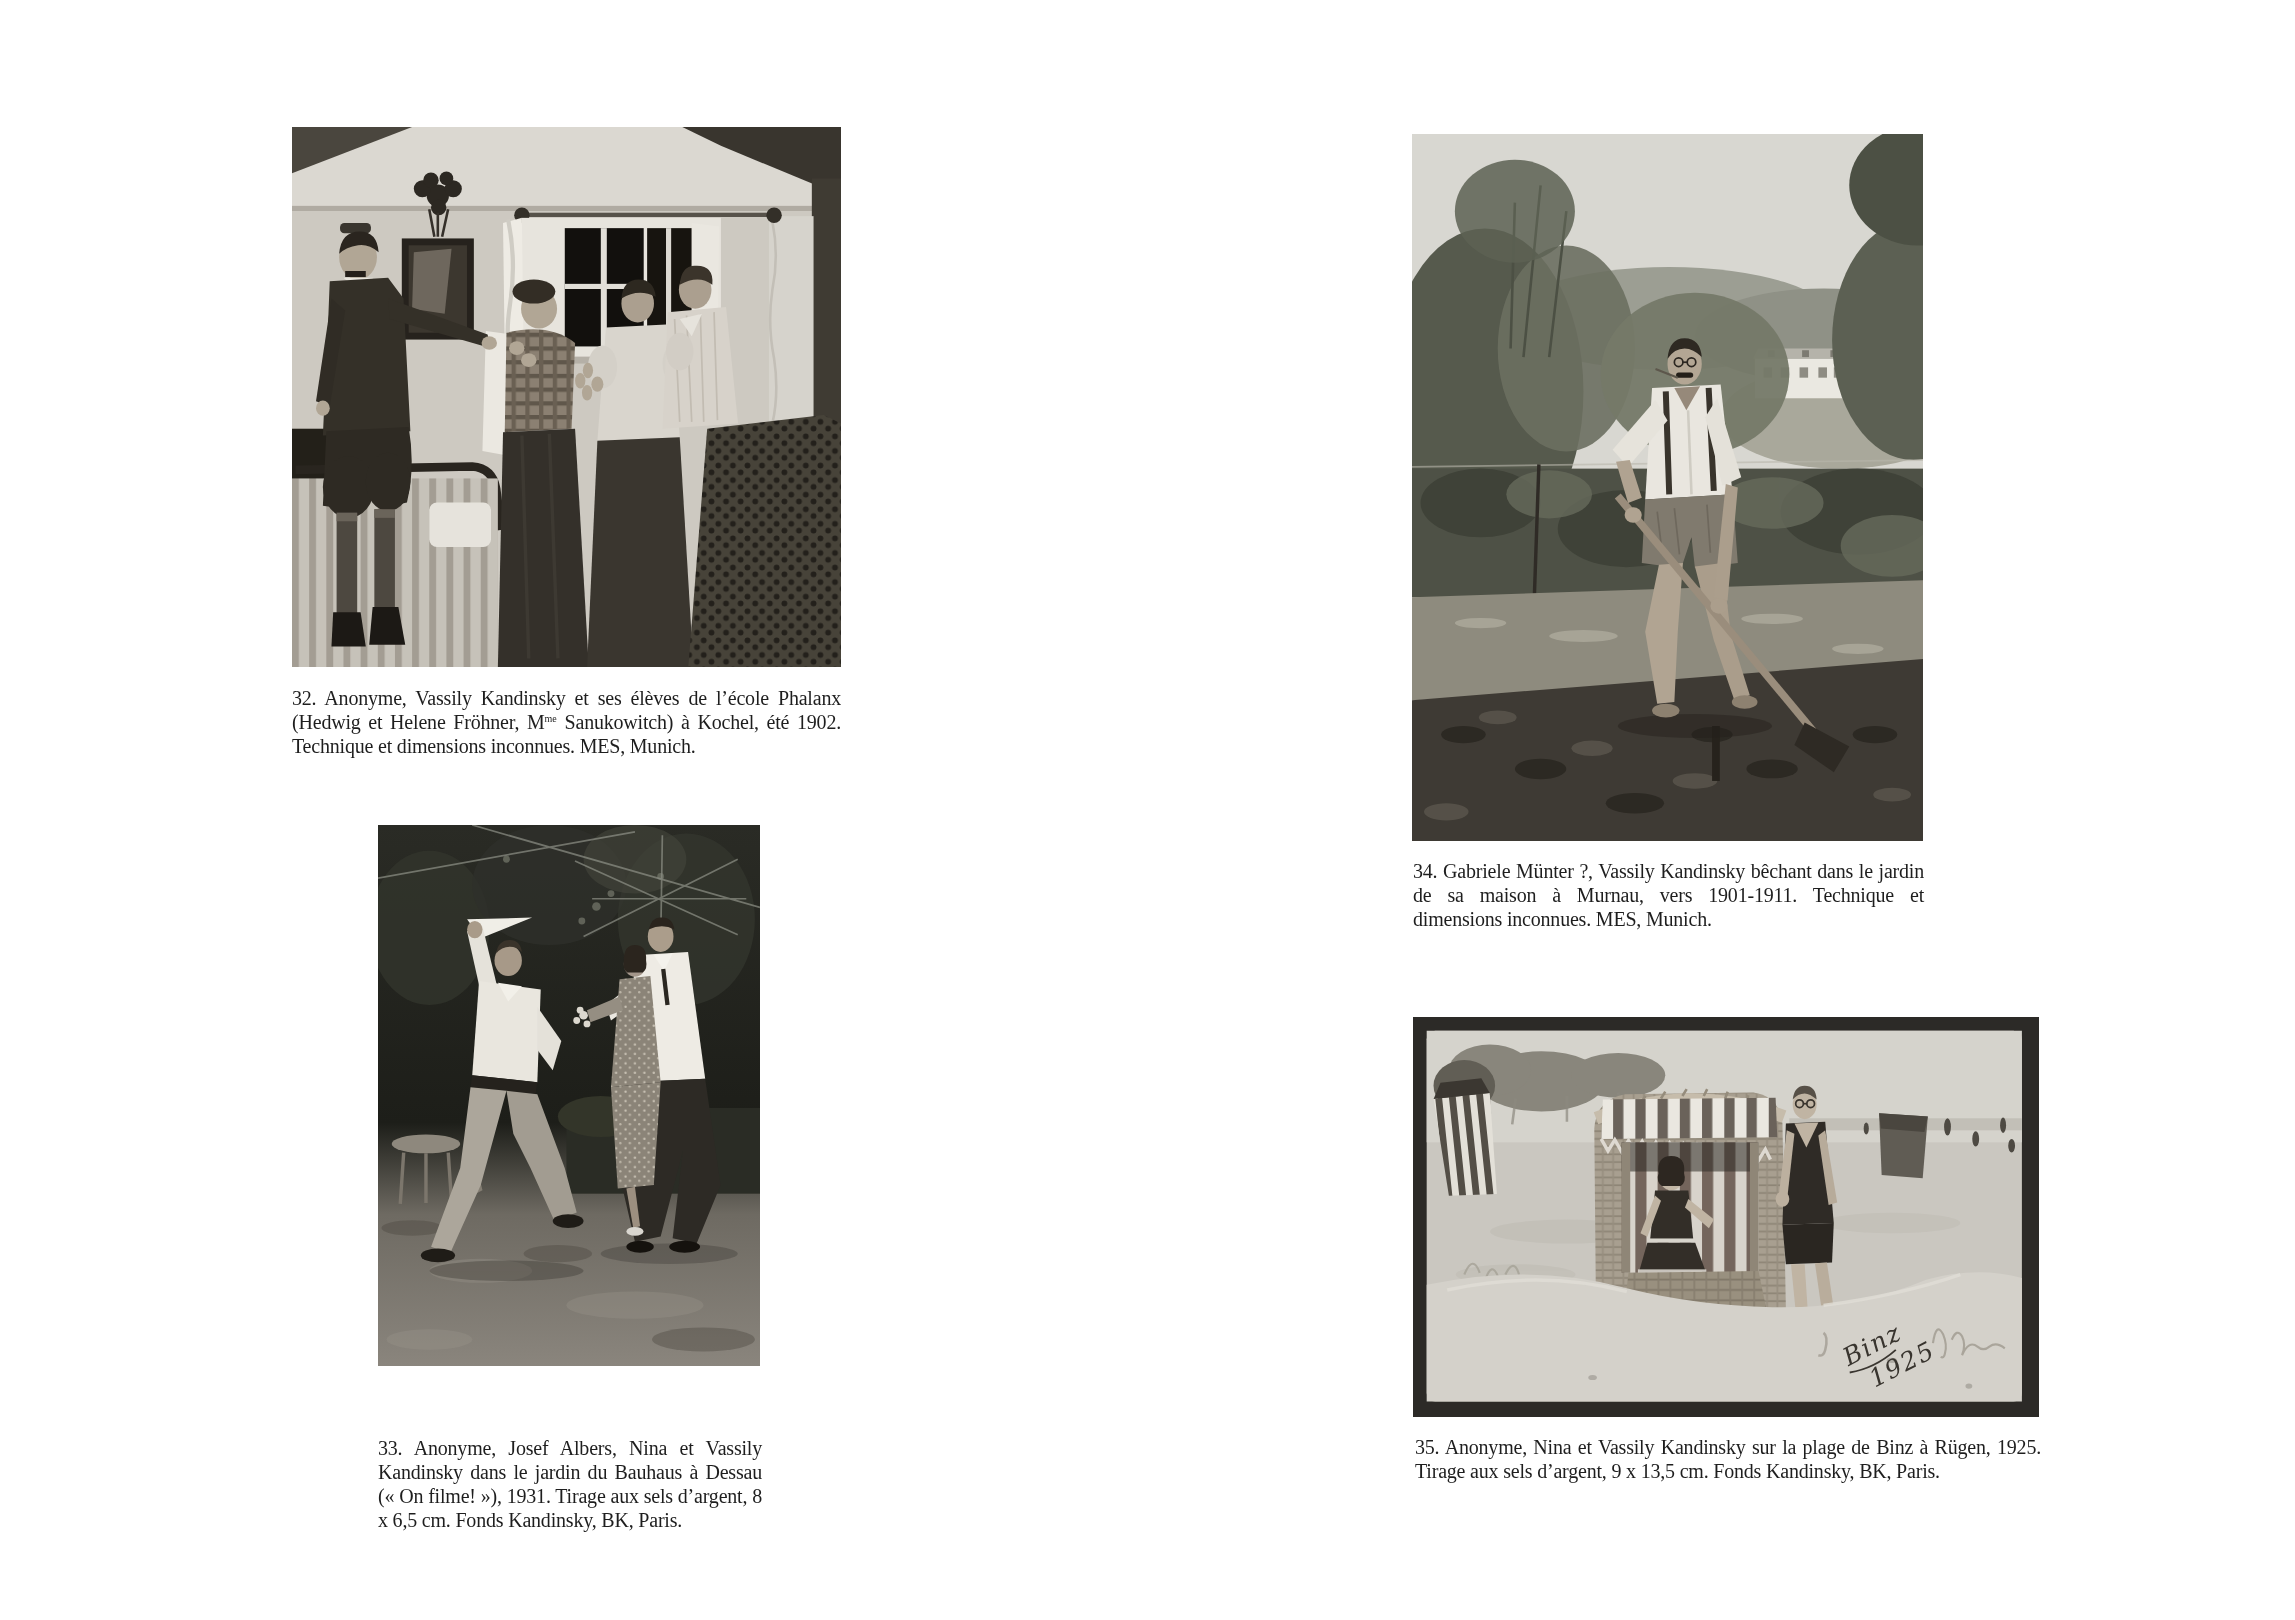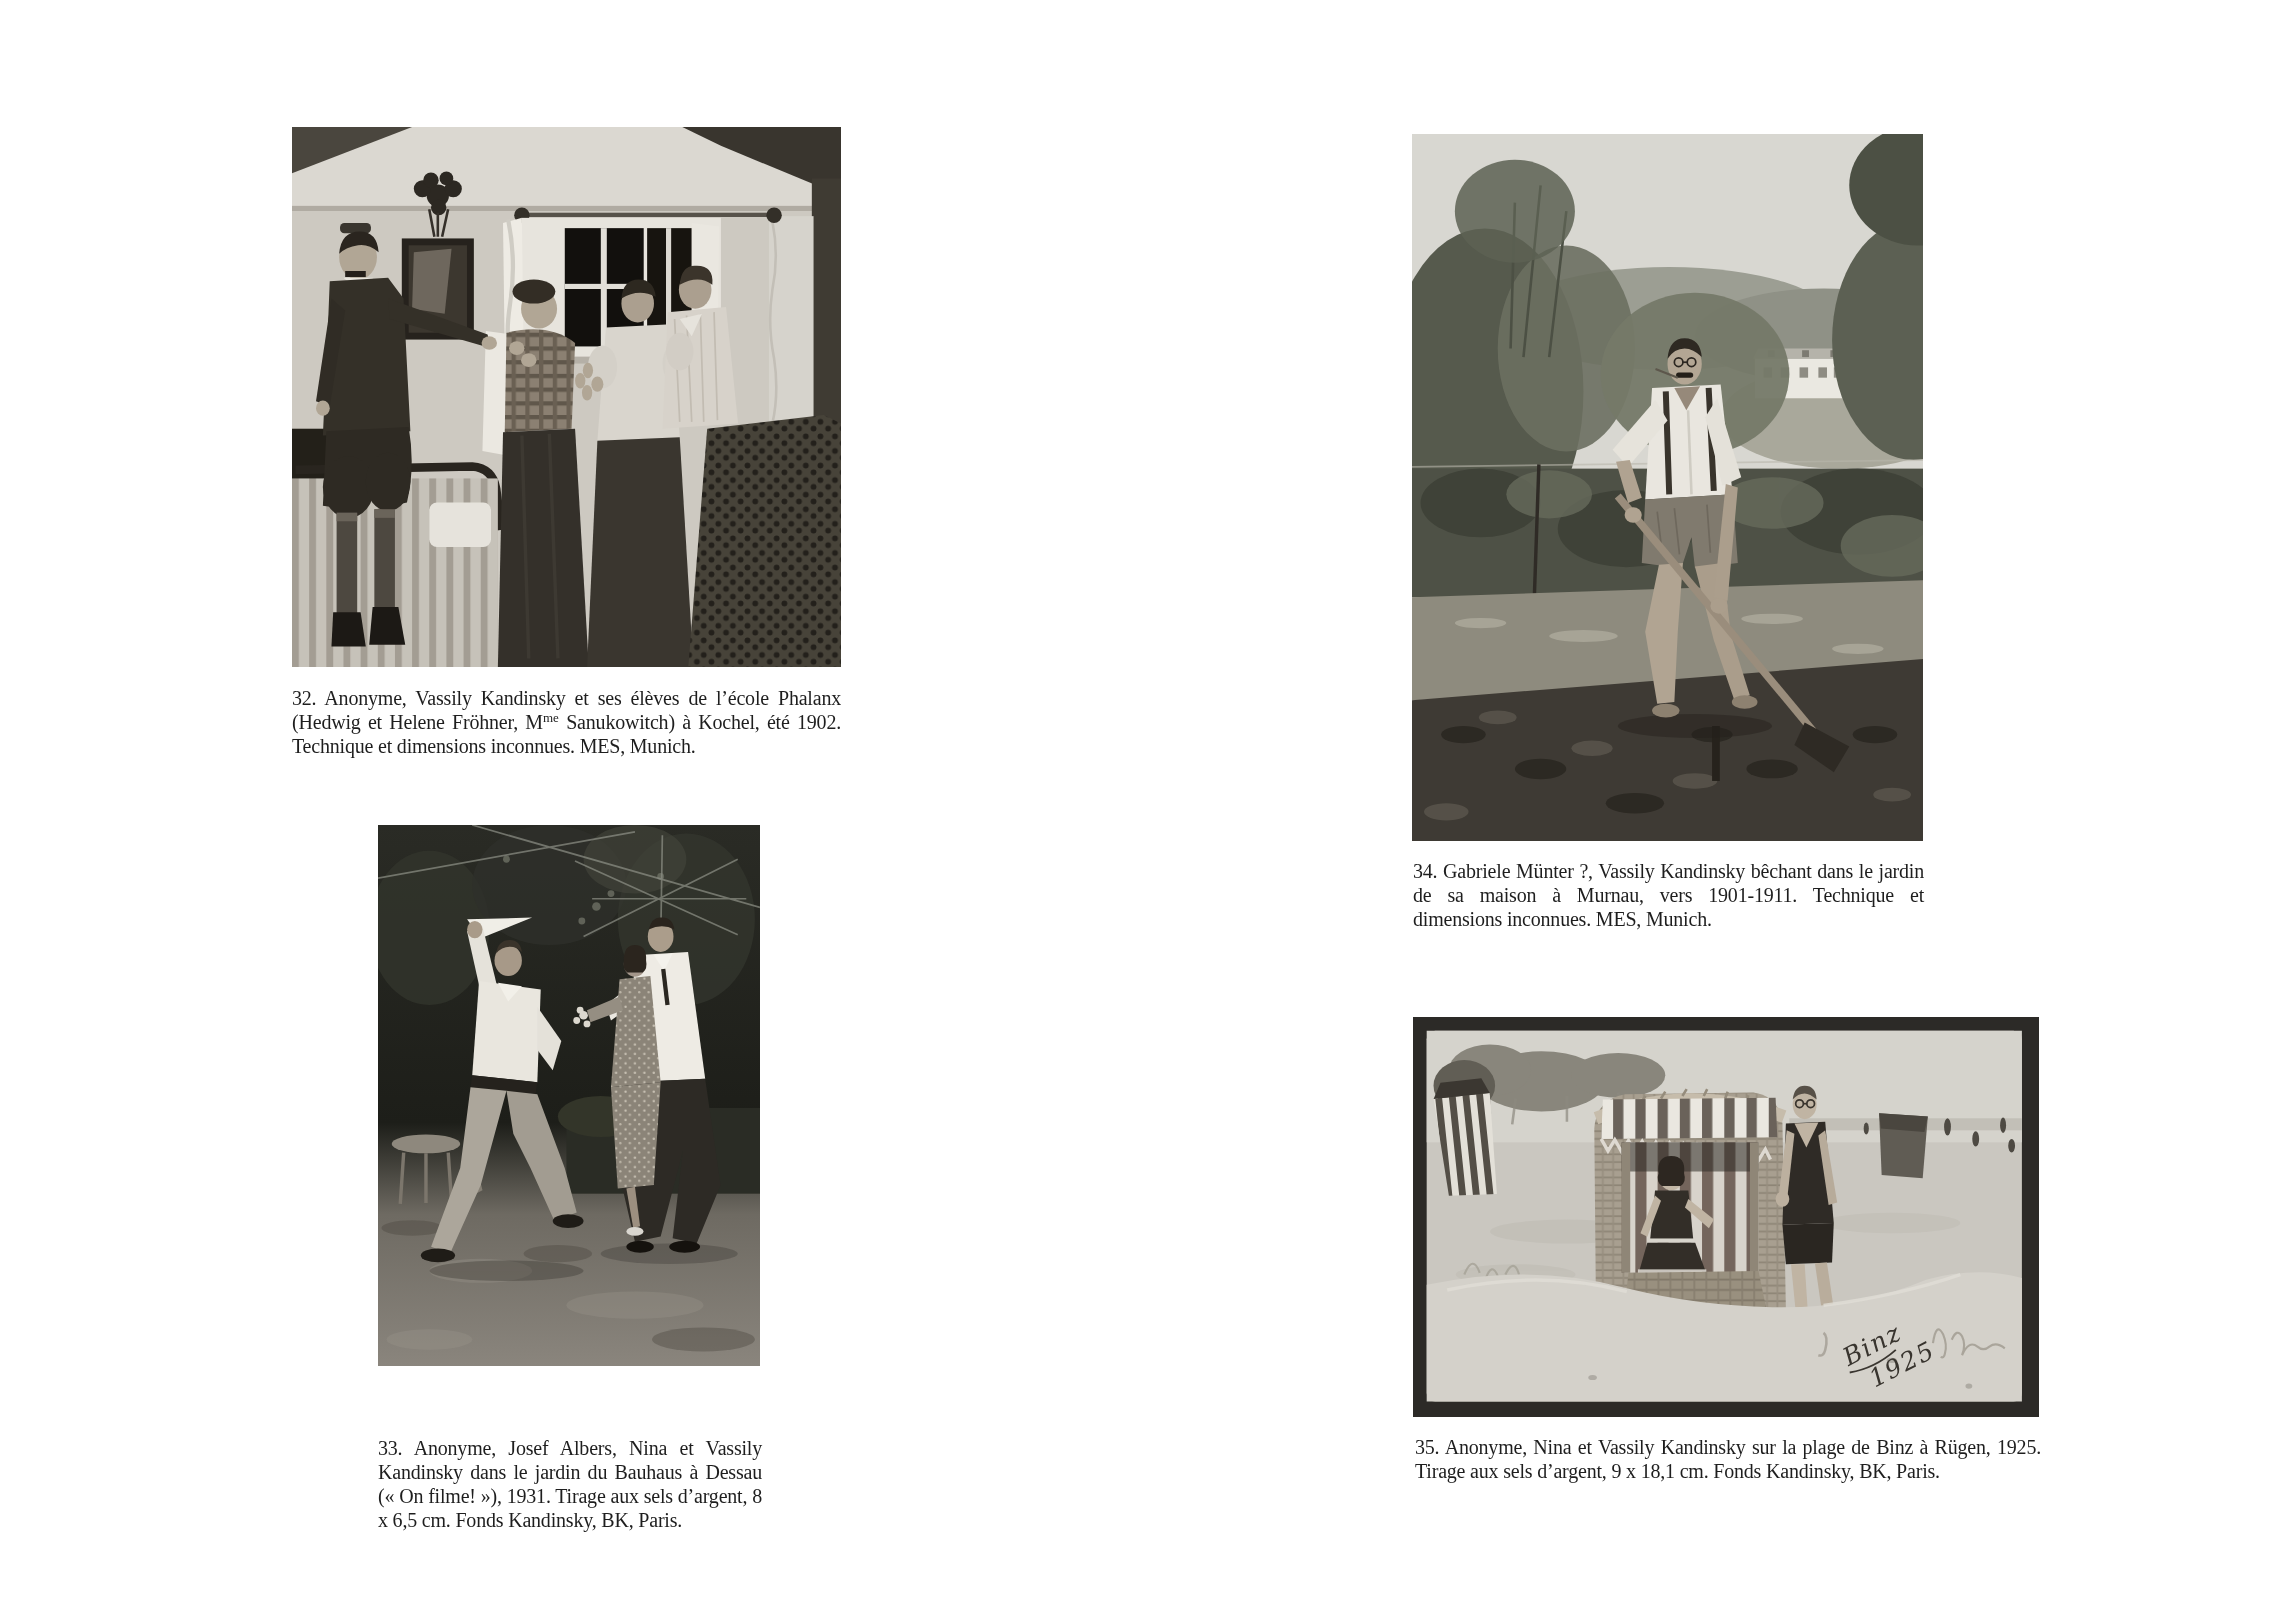--- a/index.html
+++ b/index.html
@@ -14,21 +14,21 @@
   .photo { position: absolute; }
   .photo svg { display: block; width: 100%; height: 100%; }
   .caption {
     position: absolute;
     font-size: 20px;
     line-height: 24px;
     letter-spacing: -0.2px;
     color: #1e1e1e;
     text-align: justify;
   }
-  .msup { font-size: 13px; vertical-align: 6.9px; letter-spacing: 0; line-height: 0; }
+  .msup { font-size: 10px; vertical-align: 6.9px; letter-spacing: 0; line-height: 0; }
   #photo-32 { left: 292px;  top: 127px;  width: 549px; height: 540px; }
   #cap-32   { left: 292px;  top: 686px;  width: 549px; }
   #photo-33 { left: 378px;  top: 825px;  width: 382px; height: 541px; }
   #cap-33   { left: 378px;  top: 1436px; width: 384px; }
   #photo-34 { left: 1412px; top: 134px;  width: 511px; height: 707px; }
   #cap-34   { left: 1413px; top: 859px; width: 511px; }
   #photo-35 { left: 1413px; top: 1017px; width: 626px; height: 400px; }
   #cap-35   { left: 1415px; top: 1435px; width: 626px; }
   .hand {
     font-family: "DejaVu Serif", serif;
@@ -505,16 +505,16 @@
       </g>
       <path d="M480,368 q6,4 2,20 q-2,8 -8,6" stroke="#9b968c" stroke-width="3" fill="none" opacity="0.7"></path>
       <g transform="rotate(-27 545 400)">
         <text class="hand" x="510" y="390">Binz</text>
         <path d="M508,397 q28,9 60,1" stroke="#3a3630" stroke-width="2.2" fill="none"></path>
         <text class="hand" x="526" y="426">1925</text>
       </g>
       <path d="M608,380 q4,-26 12,-10 q5,12 2,22 q-1,6 -5,4 M630,376 q6,-14 12,-4 q5,10 0,22 q8,-18 18,-10 q7,6 14,0 q8,-6 18,2" stroke="#a29d93" stroke-width="2.5" fill="none" opacity="0.85"></path>
     </svg>
   </div>
-  <div class="caption" id="cap-35"><span>35. Anonyme, Nina et Vassily Kandinsky sur la plage de Binz à Rügen, 1925. Tirage aux sels d’argent, 9 x 18,1 cm. Fonds Kandinsky, BK, Paris.</span></div>
+  <div class="caption" id="cap-35"><span>35. Anonyme, Nina et Vassily Kandinsky sur la plage de Binz à Rügen, 1925. Tirage aux sels d’argent, 9 x 13,5 cm. Fonds Kandinsky, BK, Paris.</span></div>
 
 </div>
 
 
 </body></html>

